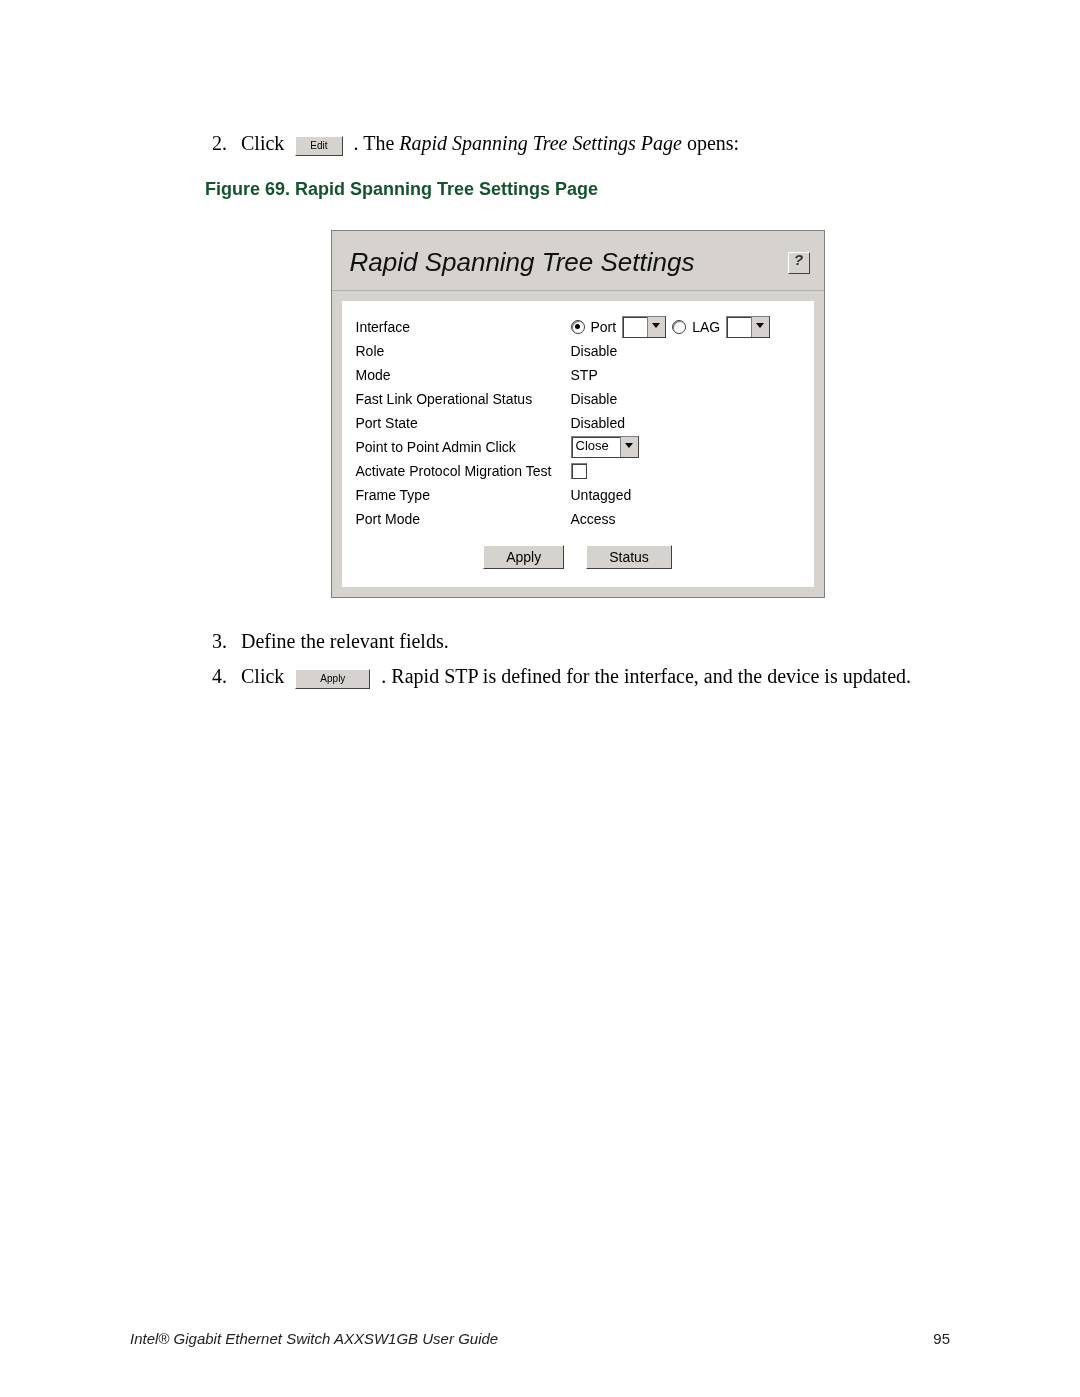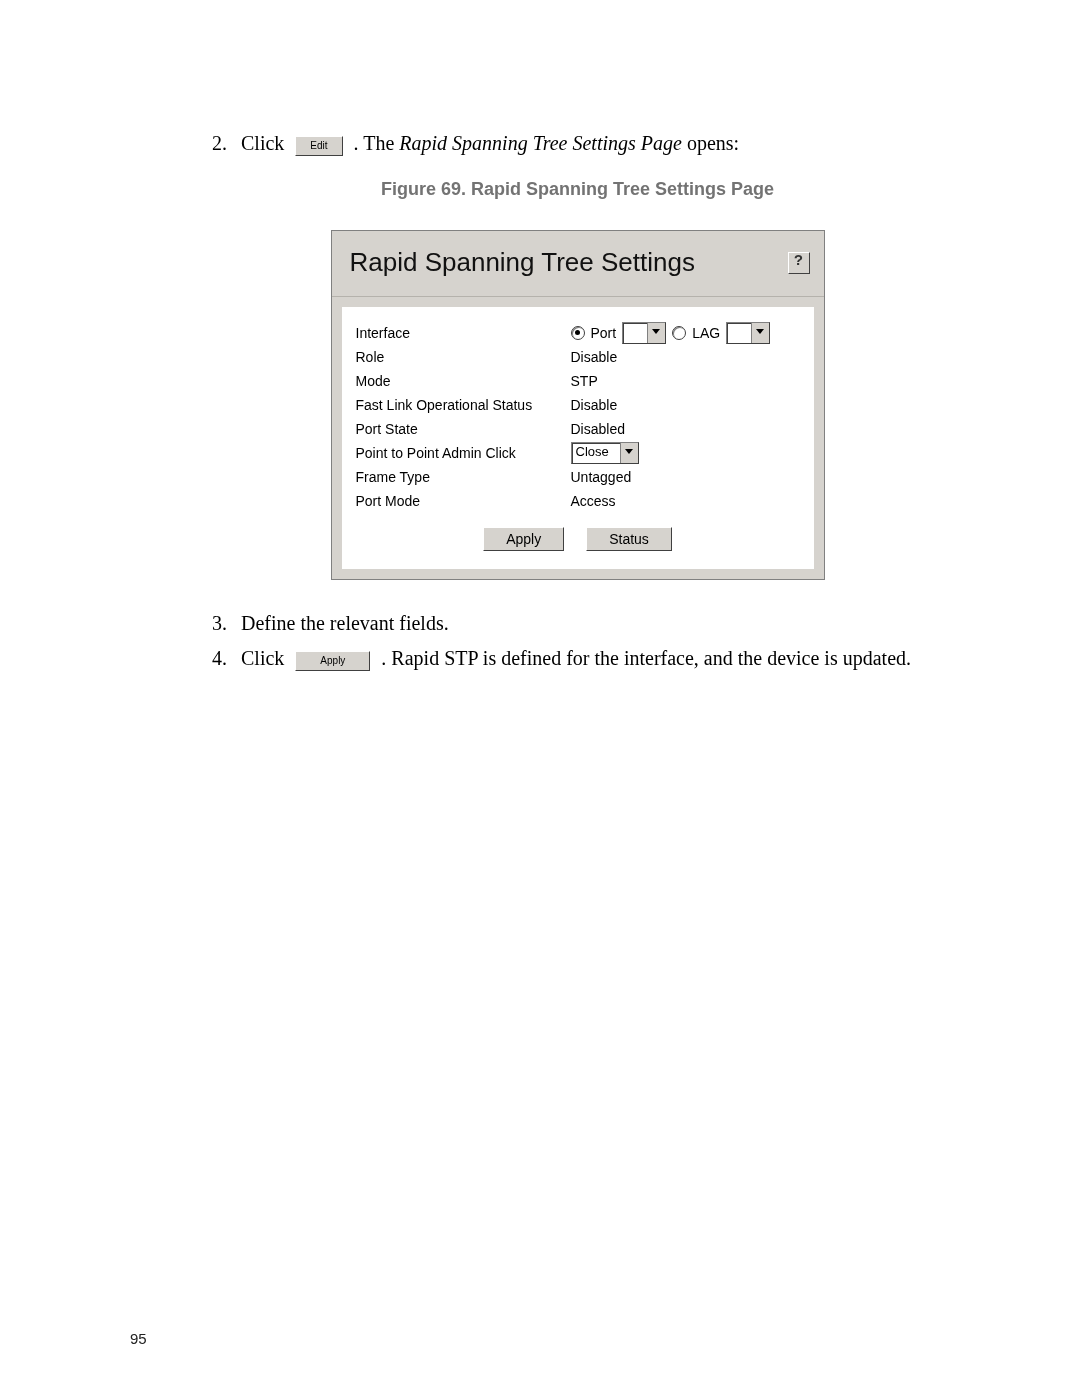--- a/index.html
+++ b/index.html
@@ -35,41 +35,42 @@
     border: 1px solid #404040;
     border-top-color: #fff;
     border-left-color: #fff;
     padding: 2px 14px;
     margin: 0 6px;
     vertical-align: 1px;
   }
   .inline-btn.wide { padding: 2px 24px; }
 
   .figure-caption {
-    text-align: center;
-    color: #737373;
+    text-align: left;
+    color: #14532d;
     font-family: Arial, Helvetica, sans-serif;
     font-weight: bold;
     font-size: 18px;
     margin: 22px 0 30px 0;
   }
 
   
   .dialog {
     width: 492px;
     margin: 0 auto 30px auto;
     border: 1px solid #808080;
     background: #d6d3ce;
     font-family: "MS Sans Serif", "Microsoft Sans Serif", Arial, sans-serif;
   }
   .dialog-title-row {
     display: flex;
     align-items: center;
-    padding: 16px 14px 18px 18px;
+    padding: 16px 14px 12px 18px;
     border-bottom: 1px solid #b5b2ac;
+    font-style: italic;
   }
   .dialog-title {
     flex: 1;
     font-size: 26px;
     color: #111;
   }
   .help-btn {
     width: 20px;
     height: 20px;
     background: #d6d3ce;
@@ -266,20 +267,26 @@
         <div class="lbl">Point to Point Admin Click</div>
         <div class="val">
           <span class="win-select wider">
             <span class="sel-text">Close</span>
             <span class="sel-arrow"></span>
           </span>
         </div>
       </div>
 
 
+      <div class="row">
+        <div class="lbl">Activate Protocol Migration Test</div>
+        <div class="val">
+            <span class="win-check"></span>
+          </div>
+      </div>
 
       <div class="row">
         <div class="lbl">Frame Type</div>
         <div class="val">
             <span>Untagged</span>
           </div>
       </div>
 
       <div class="row">
         <div class="lbl">Port Mode</div>
@@ -304,16 +311,17 @@
   <div class="step">
     <div class="step-num">4.</div>
     <div class="step-body">
       <span>Click</span>
       <span class="inline-btn wide">Apply</span>
       <span>. Rapid STP is defined for the interface, and the device is updated.</span>
     </div>
   </div>
 
   <div class="footer">
+    <span>Intel® Gigabit Ethernet Switch AXXSW1GB User Guide</span>
     <span class="page-num">95</span>
   </div>
 
 </div>
 
 </body></html>

